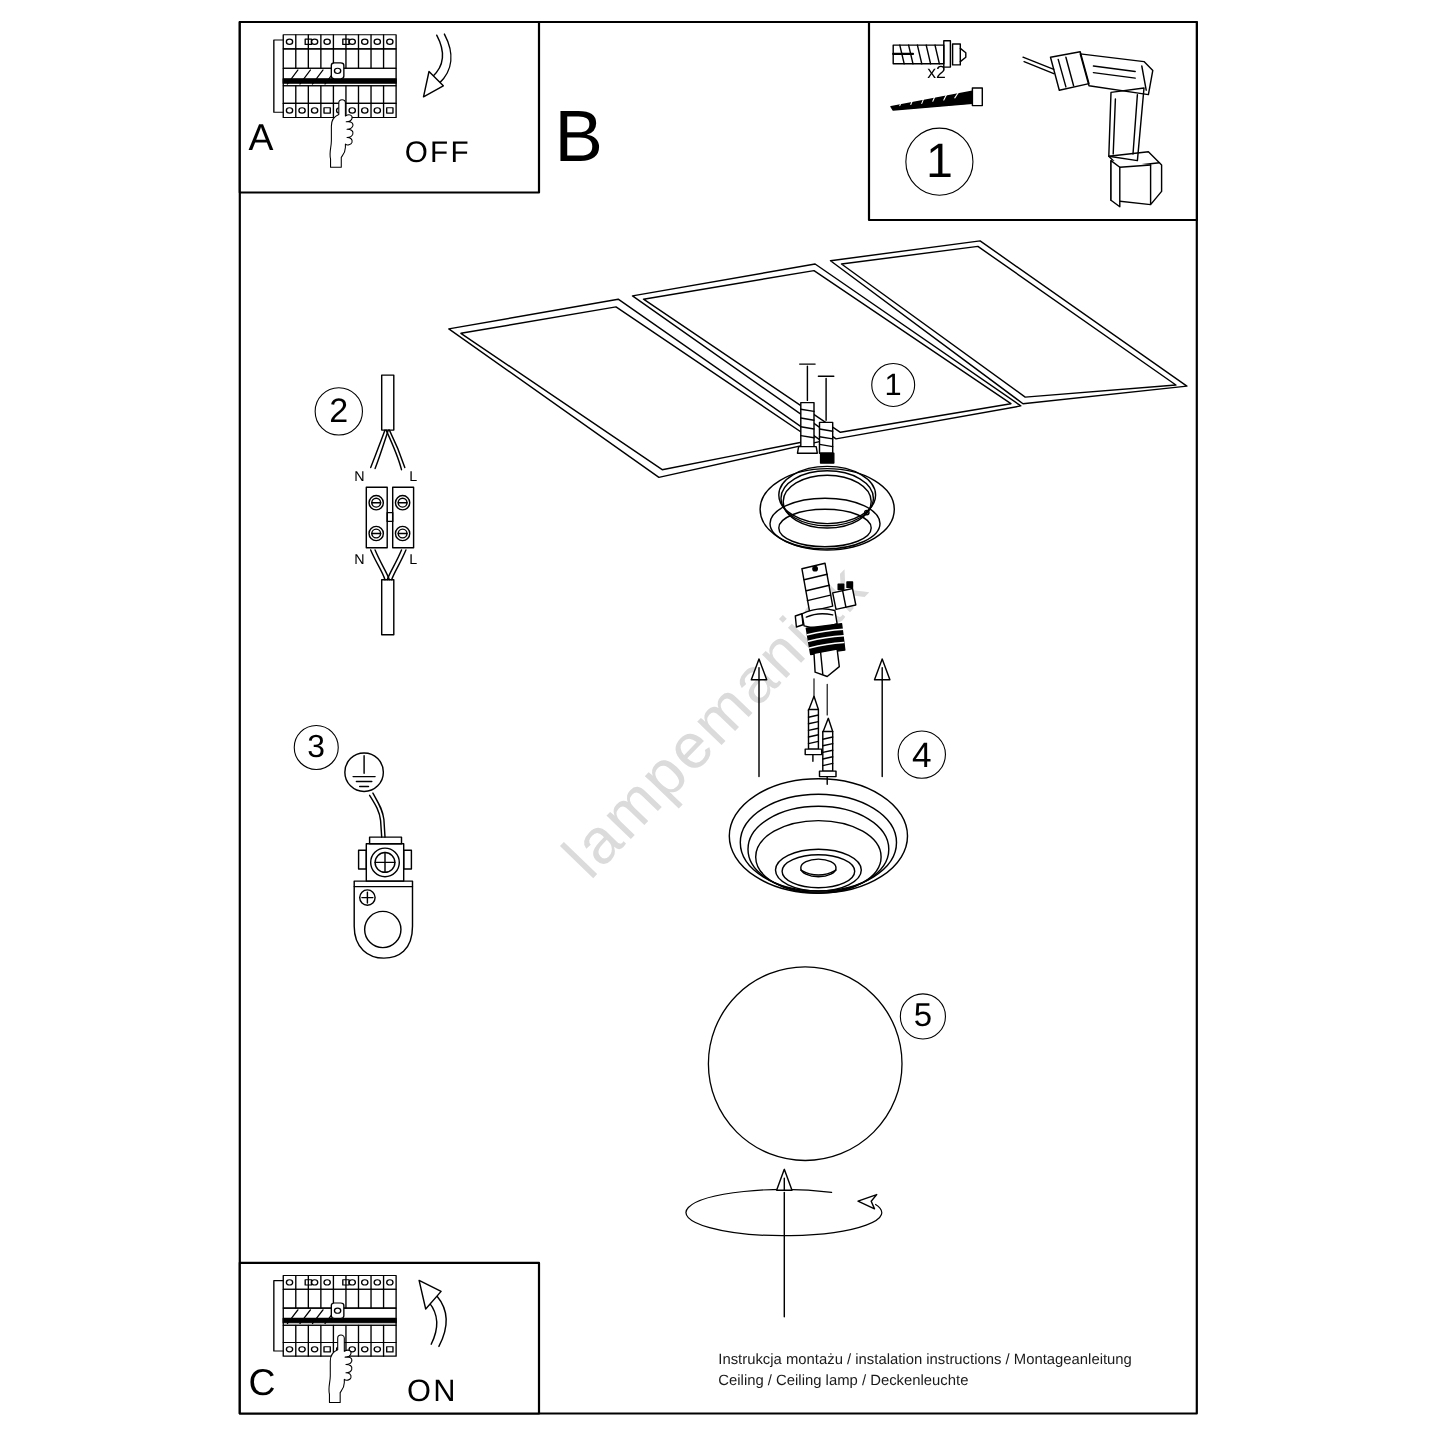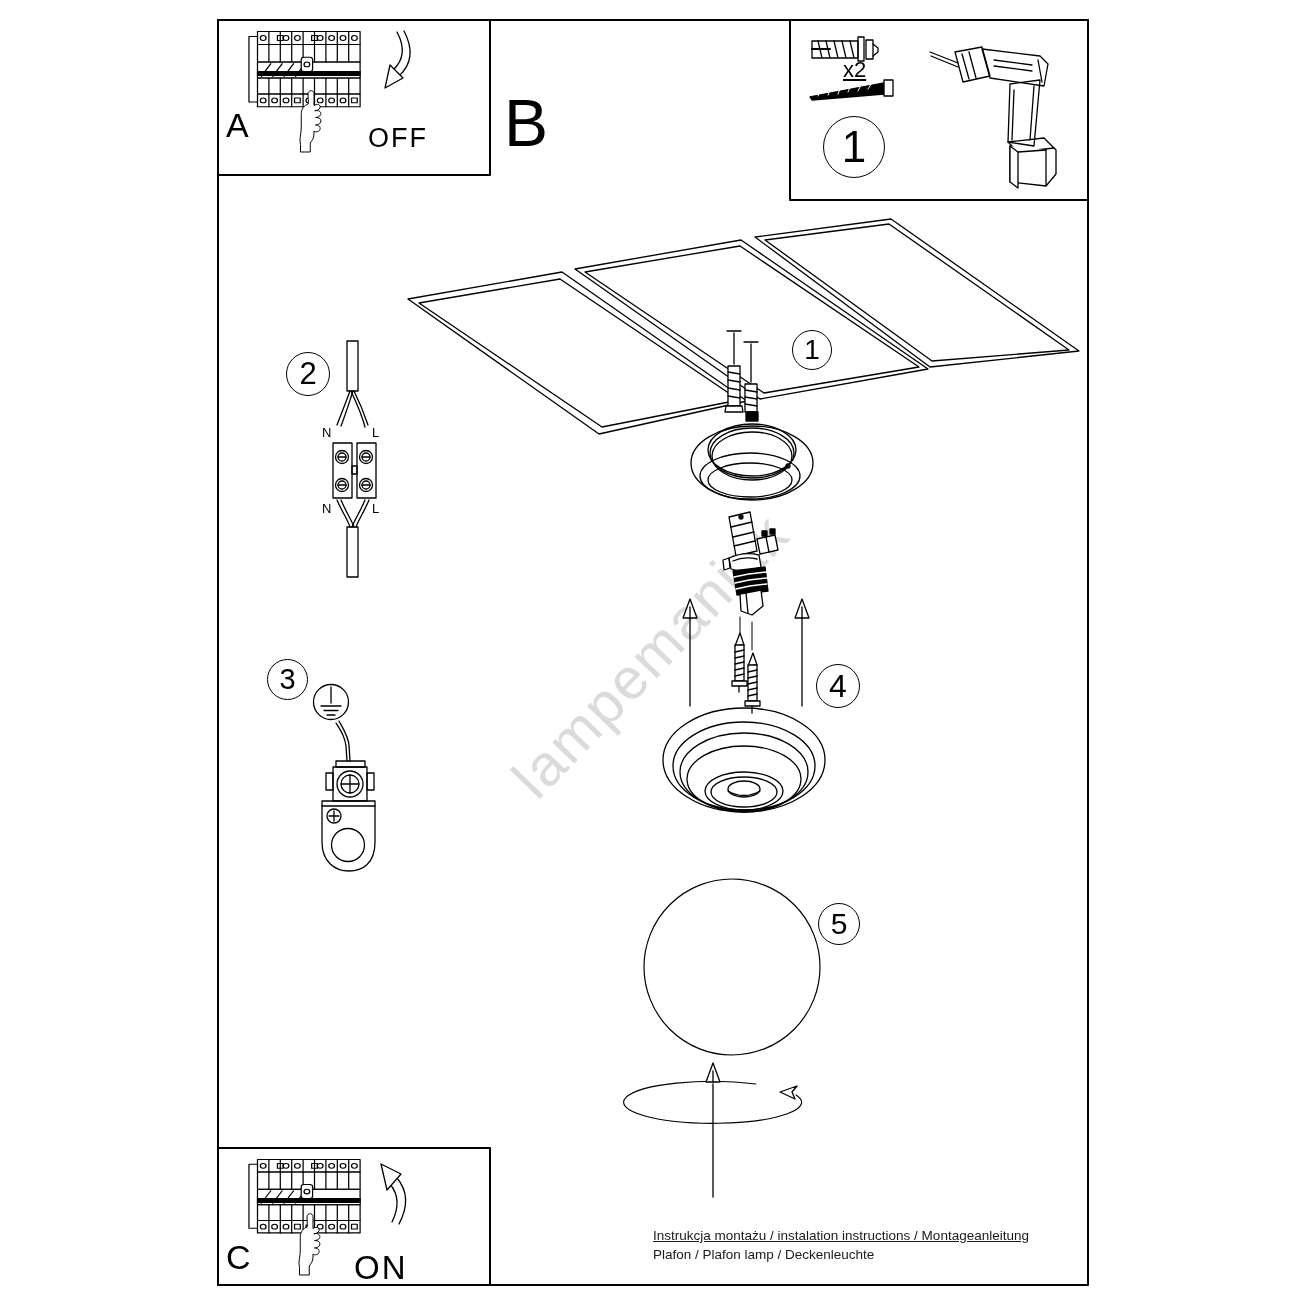--- a/index.html
+++ b/index.html
@@ -265,21 +265,21 @@
           <path fill="#fff" d="M381,1164 L401,1174 L387,1190 Z"></path>
         </g>
       </g>
     </g>
   </svg>
 
   <div class="txt lbl-section" style="left:226px;top:108px;">A</div>
   <div class="txt lbl-switch" style="left:368px;top:100px;font-size:27px;">OFF</div>
   <div class="txt" style="left:504px;top:90px;font-size:66px;">B</div>
 
-  <div class="txt" style="left:843px;top:59px;font-size:22px;text-decoration:underline;">x2</div>
+  <div class="txt" style="left:843px;top:59px;font-size:16px;">x2</div>
   <div class="circle-badge" style="left:823px;top:116px;width:60px;height:60px;font-size:44px;">
     <span>1</span>
   </div>
 
   <div class="circle-badge" style="left:792px;top:330px;width:38px;height:38px;font-size:28px;">
     <span>1</span>
   </div>
   <div class="circle-badge" style="left:286px;top:352px;width:42px;height:42px;font-size:31px;">
     <span>2</span>
   </div>
@@ -292,18 +292,18 @@
   <div class="circle-badge" style="left:818px;top:903px;width:40px;height:40px;font-size:30px;">
     <span>5</span>
   </div>
 
   <div class="txt wire-lbl" style="left:322px;top:426px;">N</div>
   <div class="txt wire-lbl" style="left:372px;top:426px;">L</div>
   <div class="txt wire-lbl" style="left:322px;top:502px;">N</div>
   <div class="txt wire-lbl" style="left:372px;top:502px;">L</div>
 
   <div class="txt lbl-section" style="left:226px;top:1240px;">C</div>
-  <div class="txt lbl-switch" style="left:354px;top:1226px;font-size:33px;">ON</div>
-
-  <div class="txt footer-line" style="left:653px;top:1229px;text-decoration:underline;">Instrukcja montażu / instalation instructions / Montageanleitung</div>
-  <div class="txt footer-line" style="left:653px;top:1248px;">Plafon / Plafon lamp / Deckenleuchte</div>
+  <div class="txt lbl-switch" style="left:370px;top:1226px;font-size:28px;">ON</div>
+
+  <div class="txt footer-line" style="left:653px;top:1229px;">Instrukcja montażu / instalation instructions / Montageanleitung</div>
+  <div class="txt footer-line" style="left:653px;top:1248px;">Ceiling / Ceiling lamp / Deckenleuchte</div>
 
 </div>
 
 </body></html>

